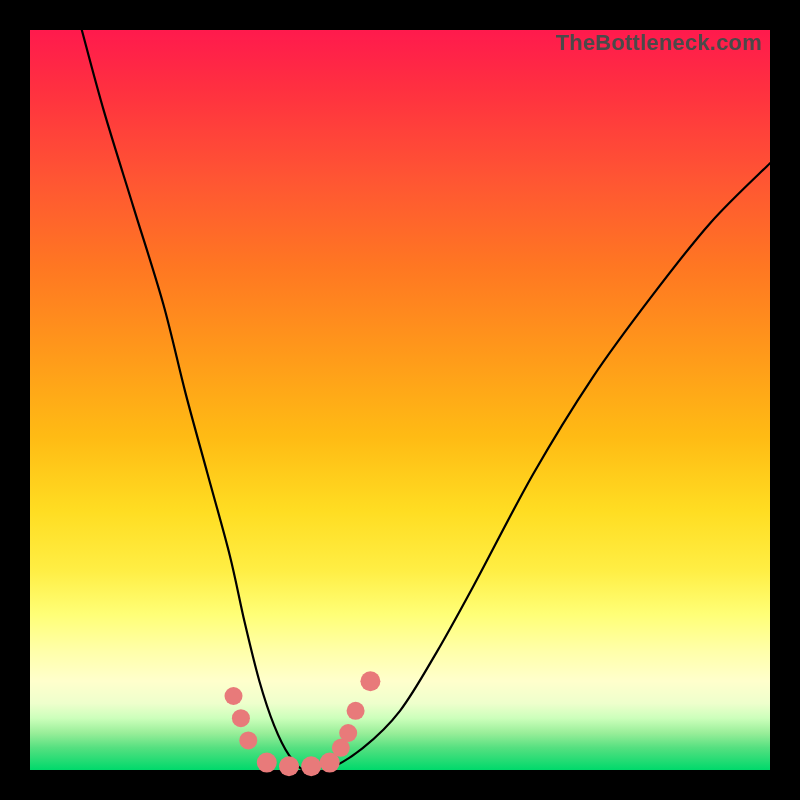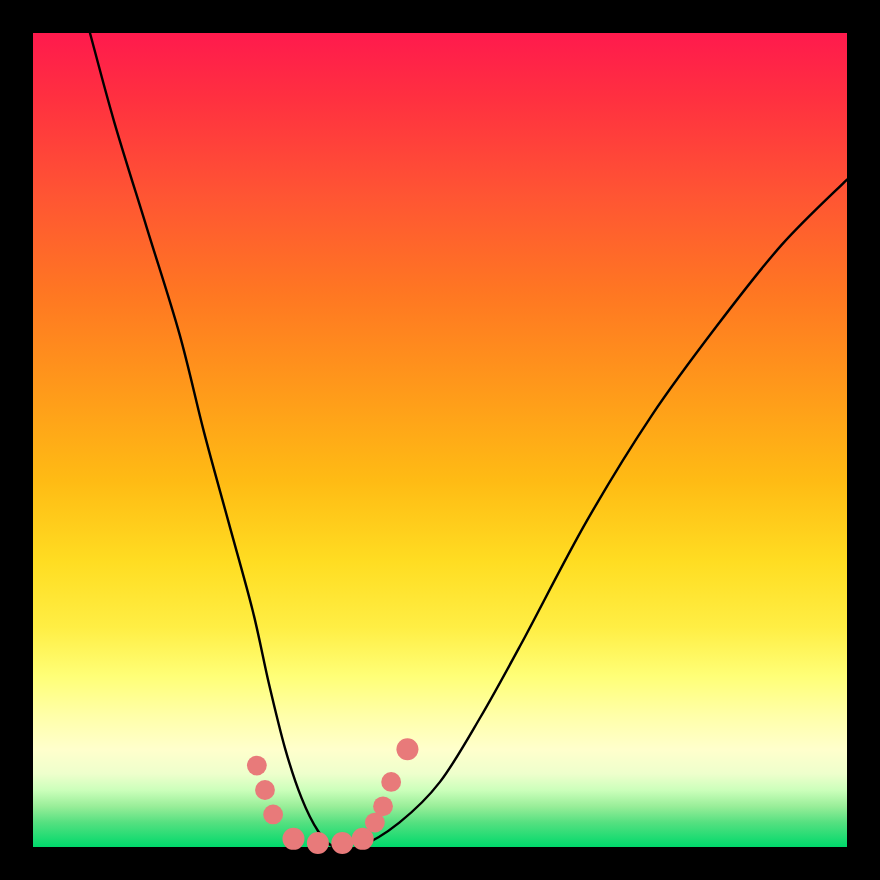--- a/index.html
+++ b/index.html
@@ -50,20 +50,21 @@
     left: 0; top: 0;
     width: 100%; height: 100%;
     overflow: visible;
   }
 </style>
 </head>
 <body>
 
 <div class="frame">
   <div class="plot-area">
+    <div class="watermark">TheBottleneck.com</div>
     <svg class="curve" viewBox="0 0 740 740" preserveAspectRatio="none">
       <path id="curve-path" fill="none" stroke="#000" stroke-width="2.2" stroke-linecap="round" d="M 51.800000000000004 0 C 55.5 13.566666666666663, 65.36666666666666 51.79999999999997, 74 81.39999999999998 C 82.63333333333334 110.99999999999999, 93.73333333333335 145.53333333333336, 103.60000000000001 177.60000000000002 C 113.46666666666667 209.66666666666669, 124.56666666666666 242.9666666666667, 133.2 273.8 C 141.83333333333331 304.6333333333333, 148 334.2333333333333, 155.4 362.59999999999997 C 162.8 390.96666666666664, 170.2 416.8666666666667, 177.6 444 C 185 471.1333333333333, 193.63333333333335 500.7333333333333, 199.8 525.4 C 205.96666666666667 550.0666666666666, 209.66666666666666 571.0333333333333, 214.6 592 C 219.53333333333333 612.9666666666667, 224.46666666666667 633.9333333333334, 229.4 651.2 C 234.33333333333334 668.4666666666667, 239.26666666666668 683.2666666666667, 244.20000000000002 695.6 C 249.13333333333335 707.9333333333334, 254.06666666666666 717.8000000000001, 259 725.2 C 263.93333333333334 732.6, 267.6333333333333 737.5333333333333, 273.8 740 C 279.9666666666667 742.4666666666667, 286.1333333333333 743.7, 296 740 C 305.8666666666667 736.3, 320.6666666666667 727.6666666666666, 333 717.8 C 345.3333333333333 707.9333333333333, 357.66666666666663 696.8333333333333, 370 680.8 C 382.33333333333337 664.7666666666667, 394.66666666666674 642.5666666666667, 407.00000000000006 621.6 C 419.33333333333337 600.6333333333333, 427.9666666666667 584.6, 444 555 C 460.0333333333333 525.4, 483.4666666666667 478.53333333333336, 503.20000000000005 444 C 522.9333333333334 409.46666666666664, 542.6666666666666 377.4, 562.4 347.79999999999995 C 582.1333333333333 318.19999999999993, 601.8666666666667 292.29999999999995, 621.6 266.4 C 641.3333333333334 240.49999999999997, 661.0666666666667 214.59999999999997, 680.8000000000001 192.39999999999998 C 700.5333333333334 170.2, 730.1333333333333 143.0666666666667, 740 133.20000000000005"></path>
       <g id="markers-group">
           <circle cx="203.50000000000003" cy="666" r="9" fill="#e87a7a"></circle>
           <circle cx="210.89999999999998" cy="688.2" r="9" fill="#e87a7a"></circle>
           <circle cx="218.29999999999998" cy="710.4" r="9" fill="#e87a7a"></circle>
           <circle cx="236.8" cy="732.6" r="10" fill="#e87a7a"></circle>
           <circle cx="259" cy="736.3" r="10" fill="#e87a7a"></circle>
           <circle cx="281.2" cy="736.3" r="10" fill="#e87a7a"></circle>
           <circle cx="299.70000000000005" cy="732.6" r="10" fill="#e87a7a"></circle>

